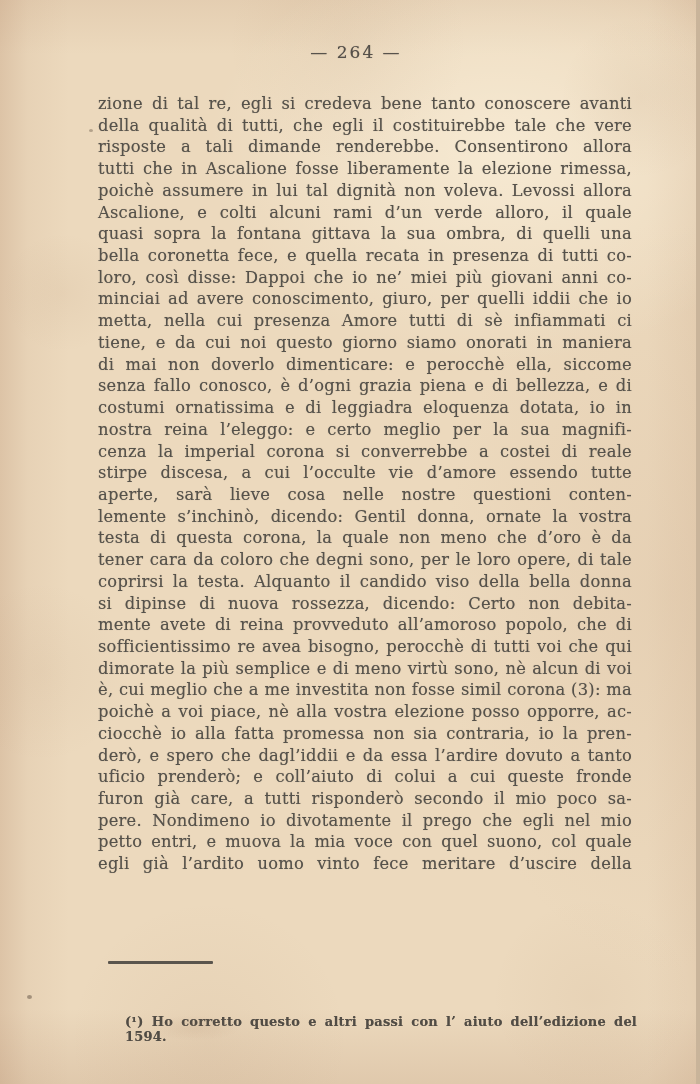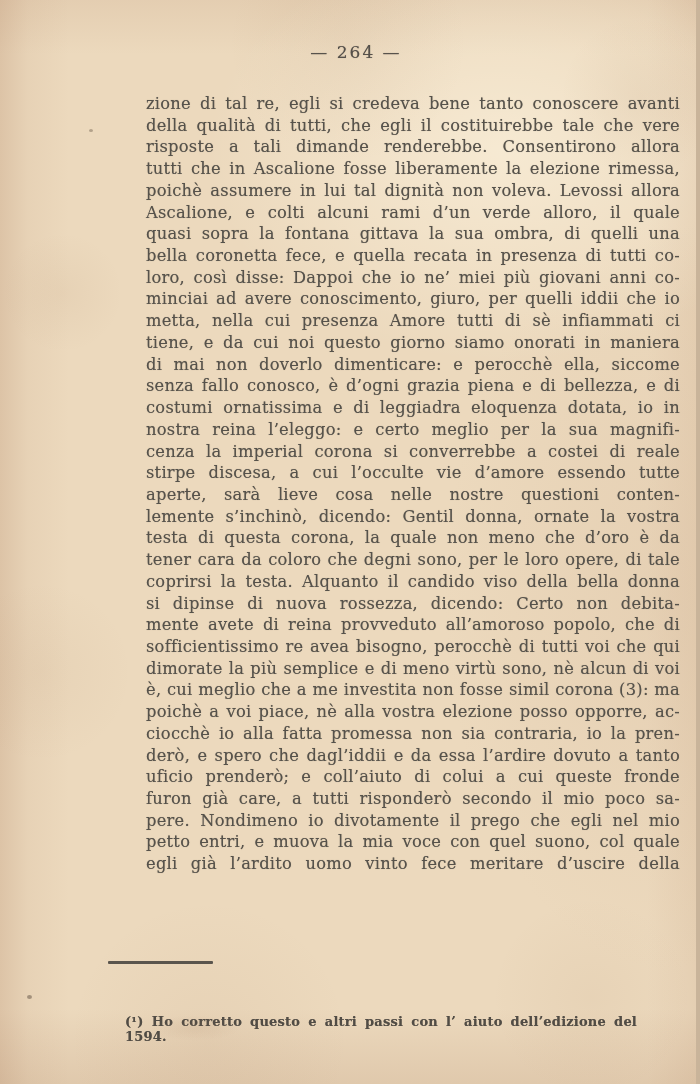--- a/index.html
+++ b/index.html
@@ -47,21 +47,20 @@
   }
   .body-text {
     position: absolute;
     top: 93px;
     left: 98px;
     width: 534px;
     color: #56524b;
     font-size: 16.3px;
     letter-spacing: 0.25px;
     text-shadow: 0 0 0.7px rgba(83,77,68,0.5);
-    margin-left: 48px;
   }
   .text-line {
     height: 21.72px;
     line-height: 21.72px;
     text-align: justify;
     text-align-last: justify;
     white-space: normal;
     overflow: visible;
   }
   .footnote-rule {

